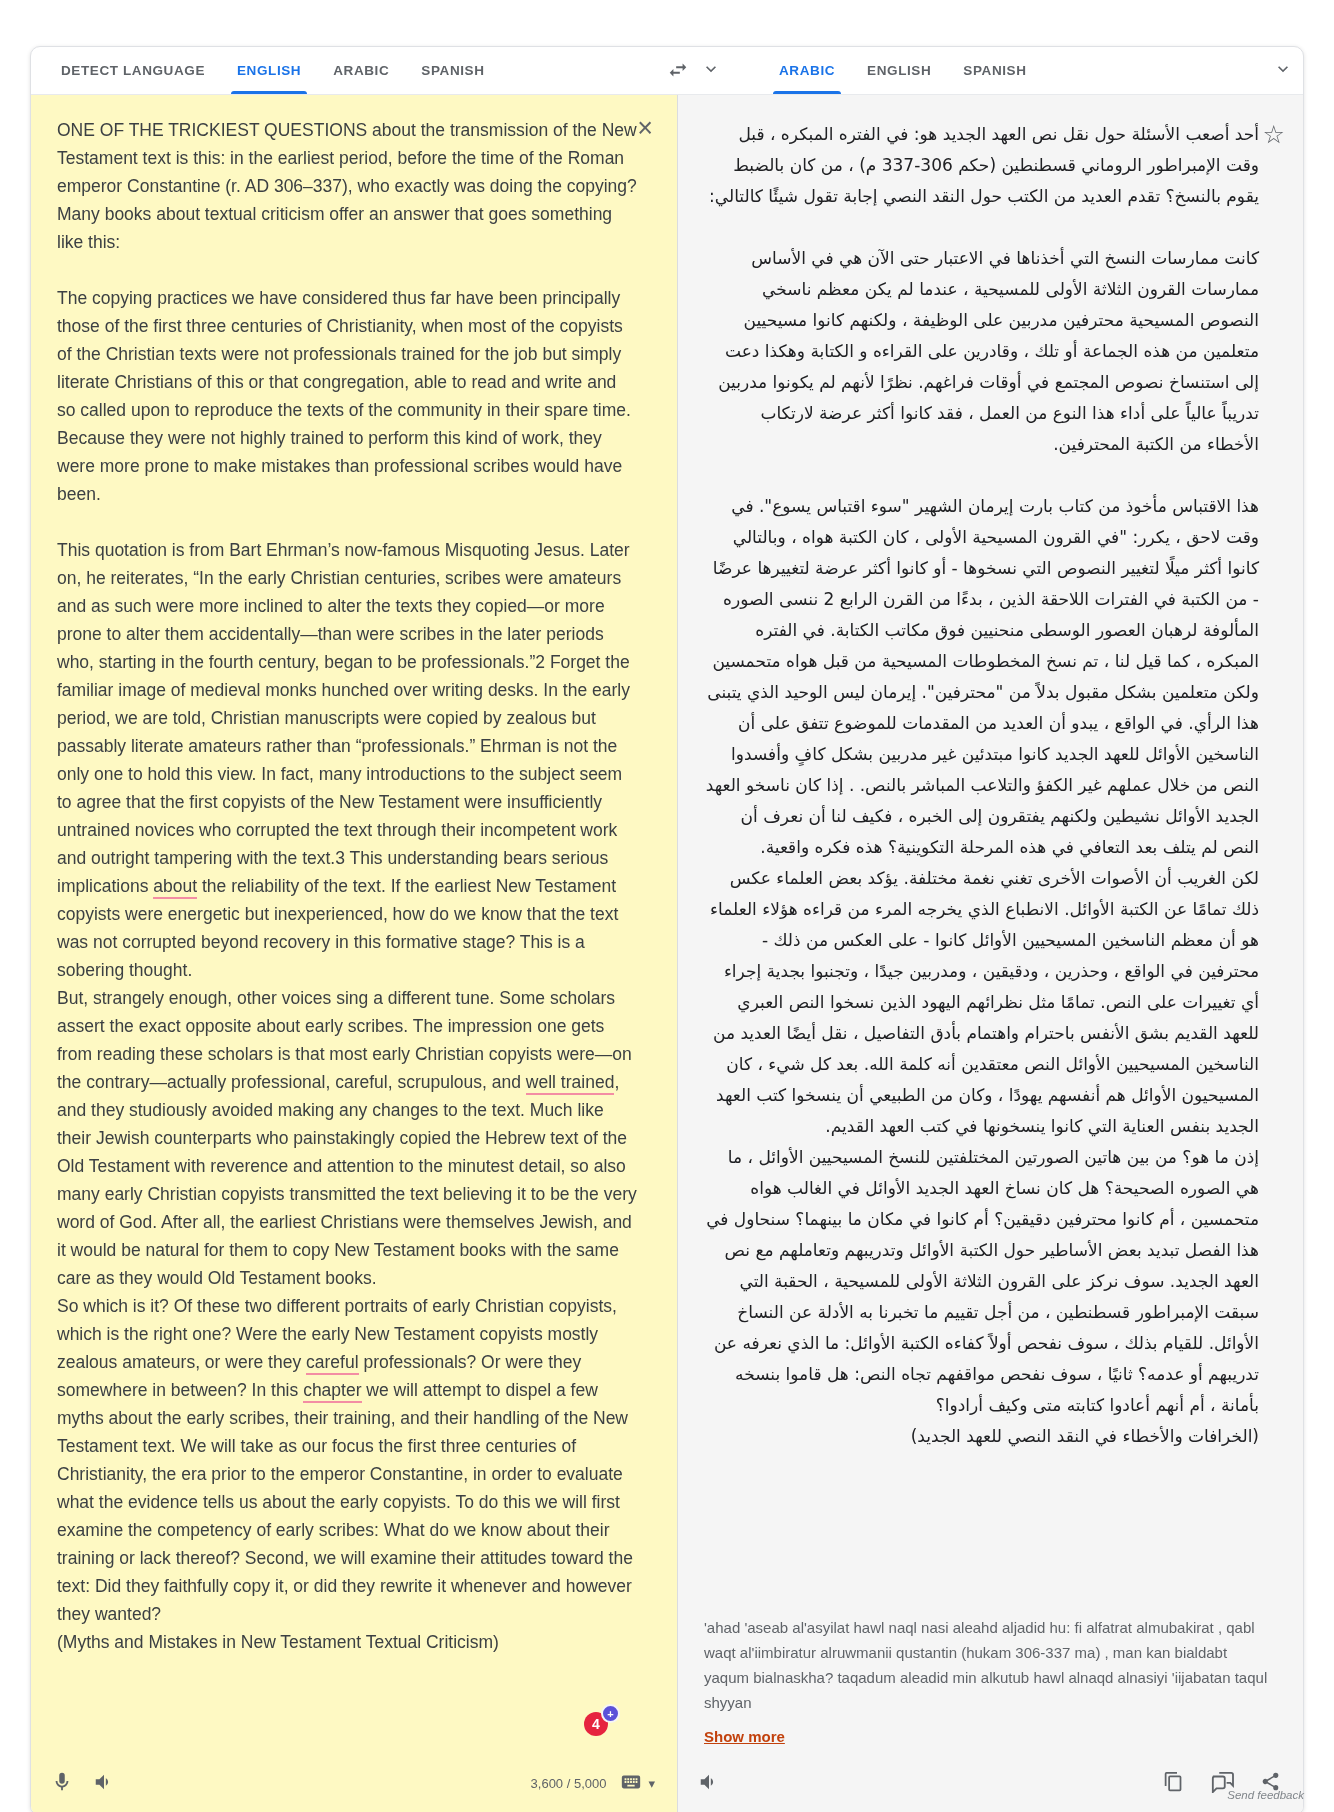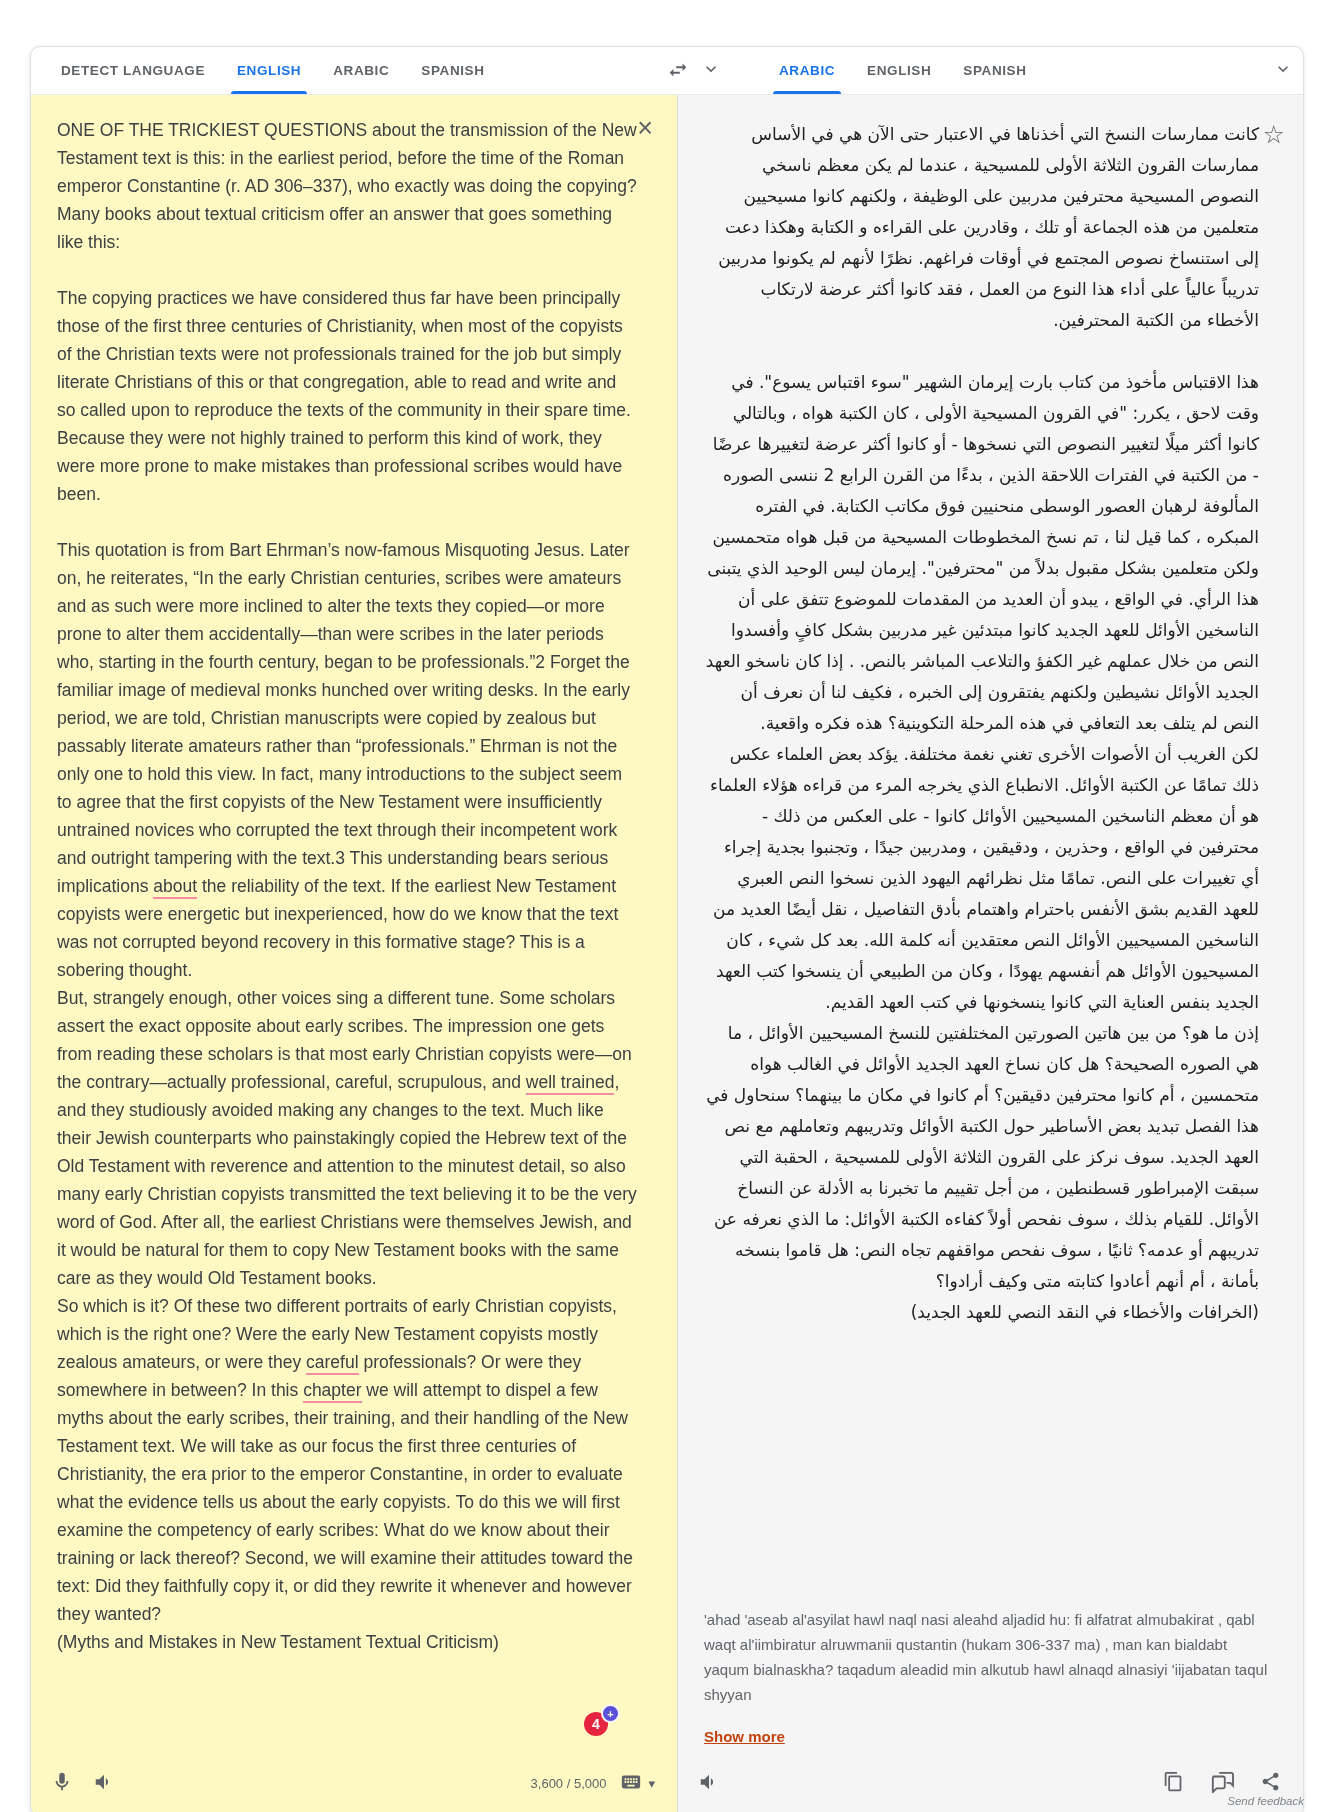--- a/index.html
+++ b/index.html
@@ -31,41 +31,41 @@
        font-size:17.5px;line-height:28px;color:#3c4043;}
   .src-text .para.gap{margin-bottom:28px;}
   .hl{border-bottom:2px solid #f38da4;padding-bottom:1px;}
   .close-btn{position:absolute;top:20px;right:18px;border:none;background:none;font-size:27px;
        line-height:24px;color:#5f6368;cursor:pointer;font-family:inherit;}
   .star-btn{position:absolute;top:24px;right:12px;border:none;background:none;font-size:25px;
        color:#5f6368;cursor:pointer;font-family:"DejaVu Sans",sans-serif;}
   .tgt-text{position:absolute;top:24px;right:44px;left:26px;direction:rtl;text-align:right;
        font-size:17px;line-height:31px;color:#202124;font-family:"DejaVu Sans",sans-serif;}
   .tgt-text .para.gap{margin-bottom:31px;}
-  .translit{position:absolute;left:26px;right:34px;bottom:108px;direction:ltr;text-align:left;
+  .translit{position:absolute;left:26px;right:34px;bottom:100px;direction:ltr;text-align:left;
        font-size:15px;line-height:25px;color:#5f6368;}
   .show-more{position:absolute;left:26px;bottom:70px;font-size:15px;font-weight:bold;color:#c2410c;
        text-decoration:underline;cursor:pointer;}
   
   .panel-bar{position:absolute;left:0;right:0;bottom:0;height:64px;display:flex;align-items:center;
        padding:0 22px 0 20px;box-sizing:border-box;}
   .bar-btn{border:none;background:none;padding:0;margin:0;display:flex;align-items:center;cursor:pointer;}
   .bar-gap{margin-right:20px;}
   .spacer{flex:1;}
   .count{font-size:13px;color:#5f6368;margin-right:14px;}
   .caret{color:#5f6368;font-size:13px;margin-left:6px;font-family:"DejaVu Sans",sans-serif;}
   .tgt-icons{display:flex;align-items:center;gap:26px;}
   
   .ext-badge{position:absolute;left:553px;top:1656px;width:40px;height:40px;z-index:5;}
   .badge-red{position:absolute;left:0;top:9px;width:24px;height:24px;border-radius:50%;background:#e6243f;
        color:#fff;font-size:14px;font-weight:bold;display:flex;align-items:center;justify-content:center;}
   .badge-plus{position:absolute;left:17px;top:1px;width:15px;height:15px;border-radius:50%;background:#5b51d8;
        border:2px solid #f5f5f5;color:#fff;font-size:11px;font-weight:bold;display:flex;align-items:center;
        justify-content:center;}
-  .send-feedback{position:absolute;right:30px;bottom:5px;font-size:11.5px;font-style:italic;color:#80868b;cursor:pointer;}
+  .send-feedback{position:absolute;right:30px;bottom:11px;font-size:11.5px;font-style:italic;color:#80868b;cursor:pointer;}
 </style>
 </head>
 <body>
 
 <div class="card">
 
   <div class="toolbar">
     <div class="tabs tabs-left" id="src-tabs">
         <button class="tab">Detect language</button>
         <button class="tab active">English</button>
@@ -140,20 +140,21 @@
           <span class="caret">▾</span>
         </button>
       </div>
     </div>
 
     <div class="panel target">
       <button class="star-btn">
         <span>☆</span>
       </button>
       <div class="tgt-text" id="target-text">
+          <div class="para gap">أحد أصعب الأسئلة حول نقل نص العهد الجديد هو: في الفتره المبكره ، قبل وقت الإمبراطور الروماني قسطنطين (حكم 306-337 م) ، من كان بالضبط يقوم بالنسخ؟ تقدم العديد من الكتب حول النقد النصي إجابة تقول شيئًا كالتالي:</div>
           <div class="para gap">كانت ممارسات النسخ التي أخذناها في الاعتبار حتى الآن هي في الأساس ممارسات القرون الثلاثة الأولى للمسيحية ، عندما لم يكن معظم ناسخي النصوص المسيحية محترفين مدربين على الوظيفة ، ولكنهم كانوا مسيحيين متعلمين من هذه الجماعة أو تلك ، وقادرين على القراءه و الكتابة وهكذا دعت إلى استنساخ نصوص المجتمع في أوقات فراغهم. نظرًا لأنهم لم يكونوا مدربين تدريباً عالياً على أداء هذا النوع من العمل ، فقد كانوا أكثر عرضة لارتكاب الأخطاء من الكتبة المحترفين.</div>
           <div class="para">هذا الاقتباس مأخوذ من كتاب بارت إيرمان الشهير "سوء اقتباس يسوع". في وقت لاحق ، يكرر: "في القرون المسيحية الأولى ، كان الكتبة هواه ، وبالتالي كانوا أكثر ميلًا لتغيير النصوص التي نسخوها - أو كانوا أكثر عرضة لتغييرها عرضًا - من الكتبة في الفترات اللاحقة الذين ، بدءًا من القرن الرابع 2 ننسى الصوره المألوفة لرهبان العصور الوسطى منحنيين فوق مكاتب الكتابة. في الفتره المبكره ، كما قيل لنا ، تم نسخ المخطوطات المسيحية من قبل هواه متحمسين ولكن متعلمين بشكل مقبول بدلاً من "محترفين". إيرمان ليس الوحيد الذي يتبنى هذا الرأي. في الواقع ، يبدو أن العديد من المقدمات للموضوع تتفق على أن الناسخين الأوائل للعهد الجديد كانوا مبتدئين غير مدربين بشكل كافٍ وأفسدوا النص من خلال عملهم غير الكفؤ والتلاعب المباشر بالنص. . إذا كان ناسخو العهد الجديد الأوائل نشيطين ولكنهم يفتقرون إلى الخبره ، فكيف لنا أن نعرف أن النص لم يتلف بعد التعافي في هذه المرحلة التكوينية؟ هذه فكره واقعية.</div>
           <div class="para">لكن الغريب أن الأصوات الأخرى تغني نغمة مختلفة. يؤكد بعض العلماء عكس ذلك تمامًا عن الكتبة الأوائل. الانطباع الذي يخرجه المرء من قراءه هؤلاء العلماء هو أن معظم الناسخين المسيحيين الأوائل كانوا - على العكس من ذلك - محترفين في الواقع ، وحذرين ، ودقيقين ، ومدربين جيدًا ، وتجنبوا بجدية إجراء أي تغييرات على النص. تمامًا مثل نظرائهم اليهود الذين نسخوا النص العبري للعهد القديم بشق الأنفس باحترام واهتمام بأدق التفاصيل ، نقل أيضًا العديد من الناسخين المسيحيين الأوائل النص معتقدين أنه كلمة الله. بعد كل شيء ، كان المسيحيون الأوائل هم أنفسهم يهودًا ، وكان من الطبيعي أن ينسخوا كتب العهد الجديد بنفس العناية التي كانوا ينسخونها في كتب العهد القديم.</div>
           <div class="para">إذن ما هو؟ من بين هاتين الصورتين المختلفتين للنسخ المسيحيين الأوائل ، ما هي الصوره الصحيحة؟ هل كان نساخ العهد الجديد الأوائل في الغالب هواه متحمسين ، أم كانوا محترفين دقيقين؟ أم كانوا في مكان ما بينهما؟ سنحاول في هذا الفصل تبديد بعض الأساطير حول الكتبة الأوائل وتدريبهم وتعاملهم مع نص العهد الجديد. سوف نركز على القرون الثلاثة الأولى للمسيحية ، الحقبة التي سبقت الإمبراطور قسطنطين ، من أجل تقييم ما تخبرنا به الأدلة عن النساخ الأوائل. للقيام بذلك ، سوف نفحص أولاً كفاءه الكتبة الأوائل: ما الذي نعرفه عن تدريبهم أو عدمه؟ ثانيًا ، سوف نفحص مواقفهم تجاه النص: هل قاموا بنسخه بأمانة ، أم أنهم أعادوا كتابته متى وكيف أرادوا؟</div>
           <div class="para">(الخرافات والأخطاء في النقد النصي للعهد الجديد)</div>
         </div>
       <div class="translit">'ahad 'aseab al'asyilat hawl naql nasi aleahd aljadid hu: fi alfatrat almubakirat , qabl waqt al'iimbiratur alruwmanii qustantin (hukam 306-337 ma) , man kan bialdabt yaqum bialnaskha? taqadum aleadid min alkutub hawl alnaqd alnasiyi 'iijabatan taqul shyyan</div>
       <a class="show-more">Show more</a>
       <div class="panel-bar">
         <button class="bar-btn">

